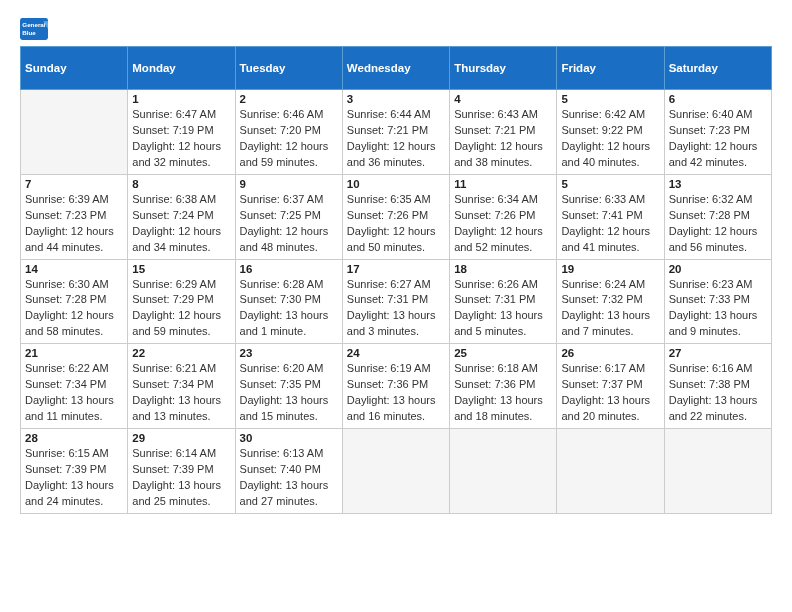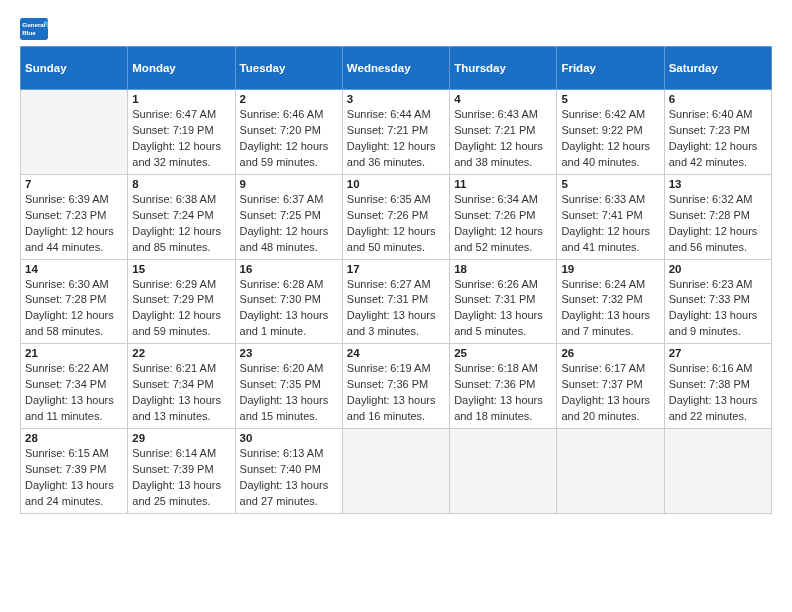--- a/index.html
+++ b/index.html
@@ -147,21 +147,21 @@
             <div class="day-detail"><span>Sunrise: 6:40 AM</span><br><span>Sunset: 7:23 PM</span><br><span>Daylight: 12 hours</span><br><span>and 42 minutes.</span></div>
           </td>
         </tr>
         <tr class="week-row">
           <td>
             <div class="day-num">7</div>
             <div class="day-detail"><span>Sunrise: 6:39 AM</span><br><span>Sunset: 7:23 PM</span><br><span>Daylight: 12 hours</span><br><span>and 44 minutes.</span></div>
           </td>
           <td>
             <div class="day-num">8</div>
-            <div class="day-detail"><span>Sunrise: 6:38 AM</span><br><span>Sunset: 7:24 PM</span><br><span>Daylight: 12 hours</span><br><span>and 85 minutes.</span></div>
+            <div class="day-detail"><span>Sunrise: 6:38 AM</span><br><span>Sunset: 7:24 PM</span><br><span>Daylight: 12 hours</span><br><span>and 34 minutes.</span></div>
           </td>
           <td>
             <div class="day-num">9</div>
             <div class="day-detail"><span>Sunrise: 6:37 AM</span><br><span>Sunset: 7:25 PM</span><br><span>Daylight: 12 hours</span><br><span>and 48 minutes.</span></div>
           </td>
           <td>
             <div class="day-num">10</div>
             <div class="day-detail"><span>Sunrise: 6:35 AM</span><br><span>Sunset: 7:26 PM</span><br><span>Daylight: 12 hours</span><br><span>and 50 minutes.</span></div>
           </td>
           <td>

